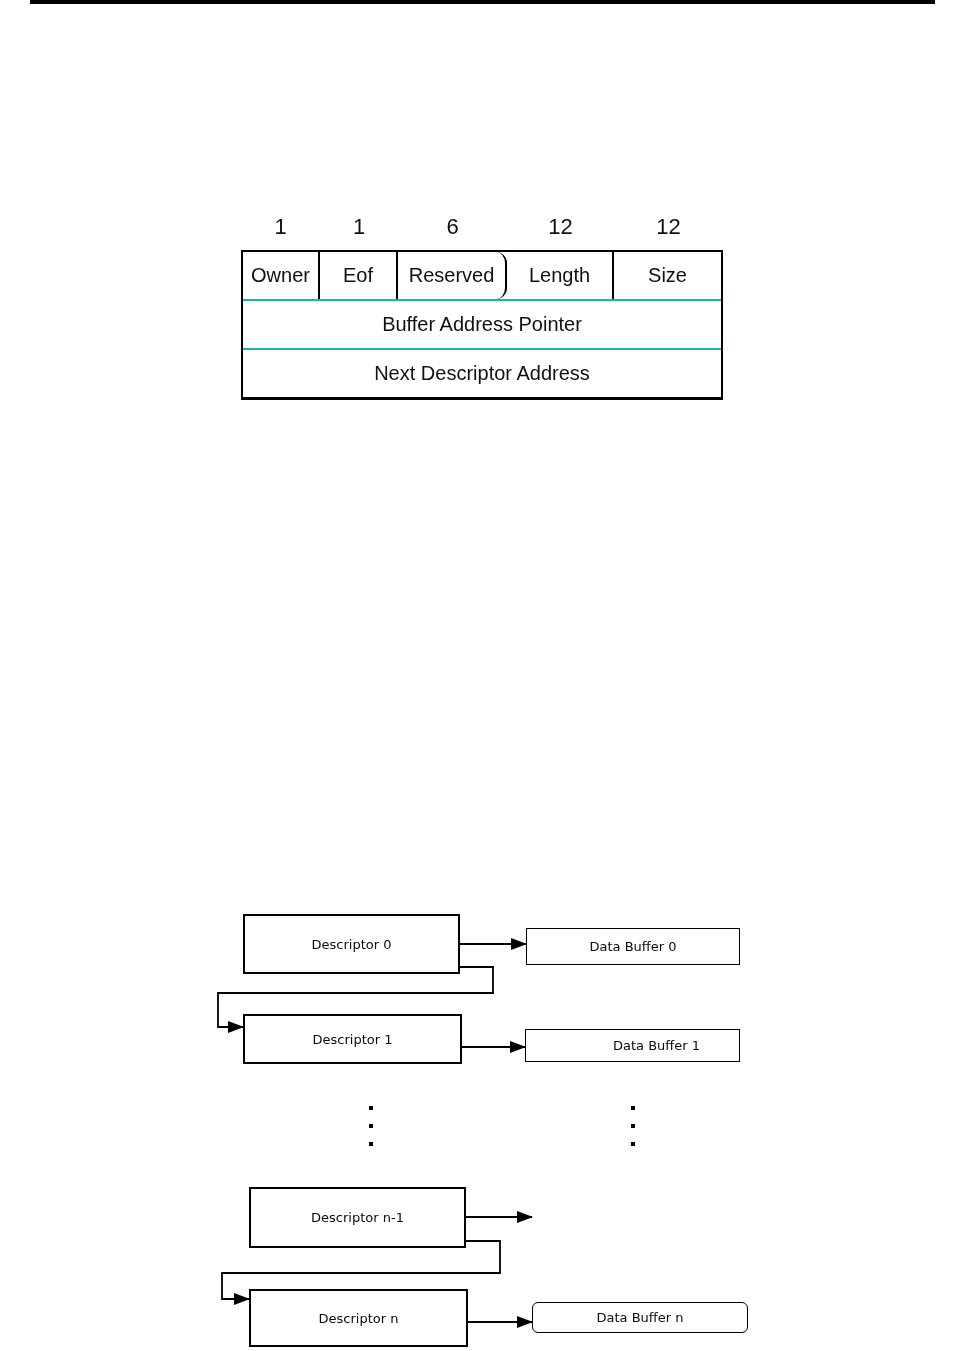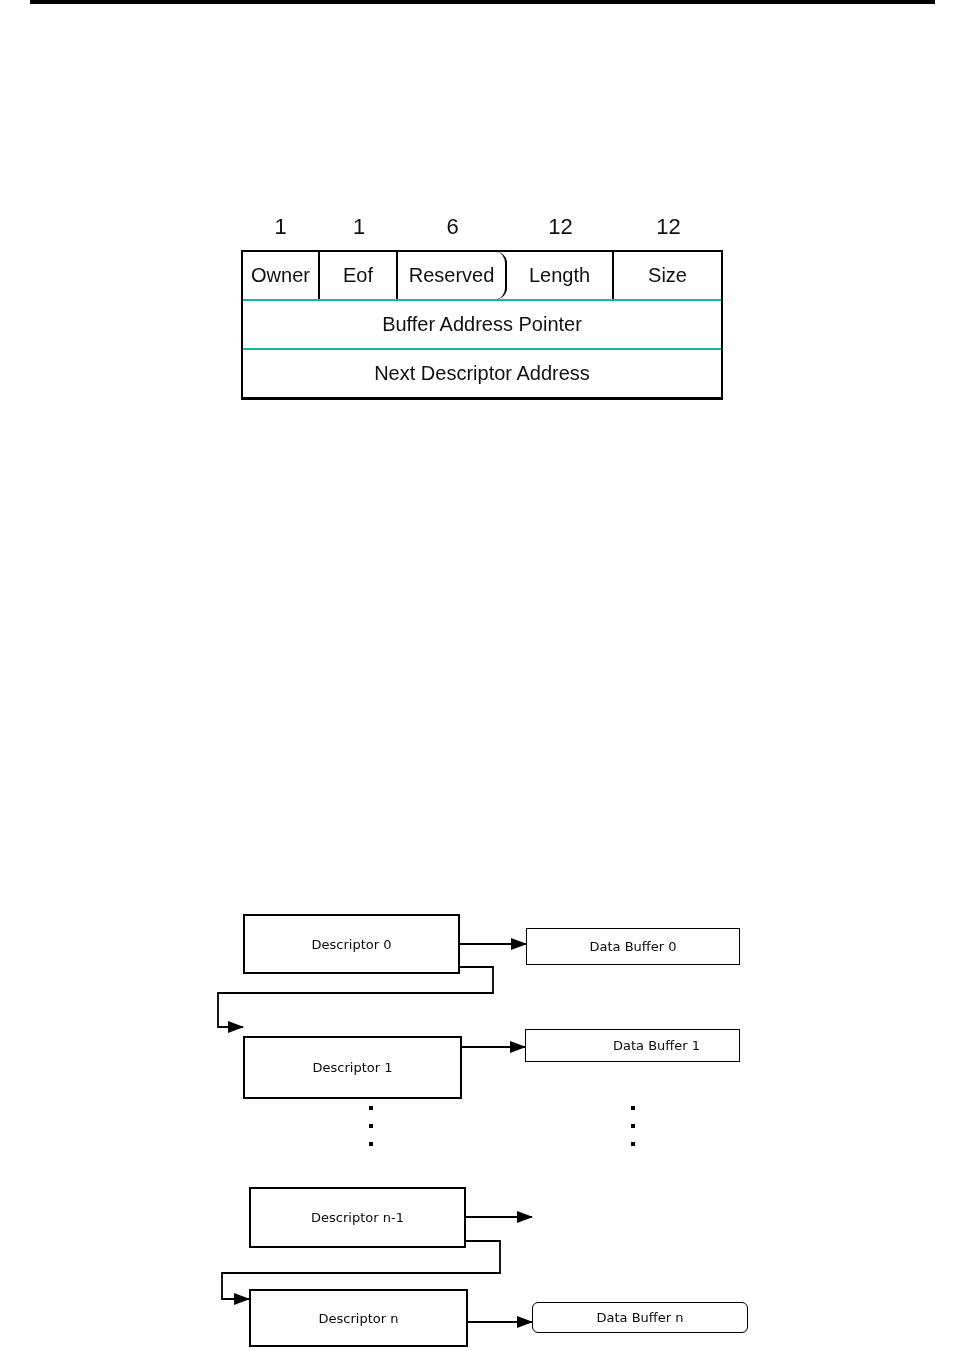--- a/index.html
+++ b/index.html
@@ -78,21 +78,21 @@
     display: flex;
     align-items: center;
     justify-content: center;
     font-family: "DejaVu Sans", sans-serif;
     font-size: 13px;
     color: #0a0a0a;
     background: #ffffff;
   }
   .desc0  { left: 243px; top: 914px;  width: 217px; height: 60px; }
   .buf0   { left: 526px; top: 928px;  width: 214px; height: 37px; border-width: 1.5px; }
-  .desc1  { left: 243px; top: 1014px; width: 219px; height: 63px; margin-top: 22px; }
+  .desc1  { left: 243px; top: 1014px; width: 219px; height: 50px; }
   .buf1   { left: 525px; top: 1029px; width: 215px; height: 33px; border-width: 1.5px; padding-left: 48px; }
   .descn1 { left: 249px; top: 1187px; width: 217px; height: 61px; }
   .bufn1  { left: 532px; top: 1200px; width: 216px; height: 32px; border-width: 1.5px; }
   .descn  { left: 249px; top: 1289px; width: 219px; height: 58px; }
   .bufn   { left: 532px; top: 1302px; width: 216px; height: 31px; border-width: 1.5px; border-radius: 6px; }
 
   .overlay {
     position: absolute;
     left: 0; top: 0;
     width: 964px; height: 1351px;

